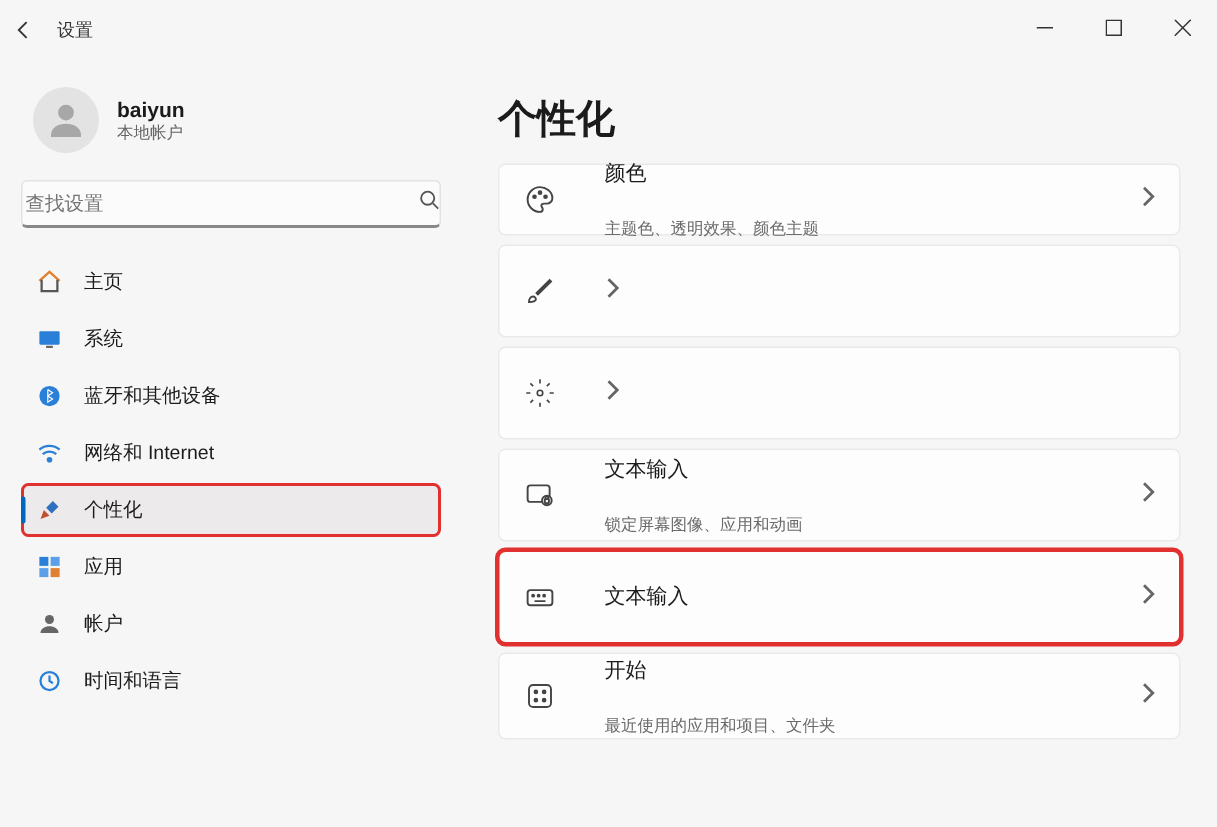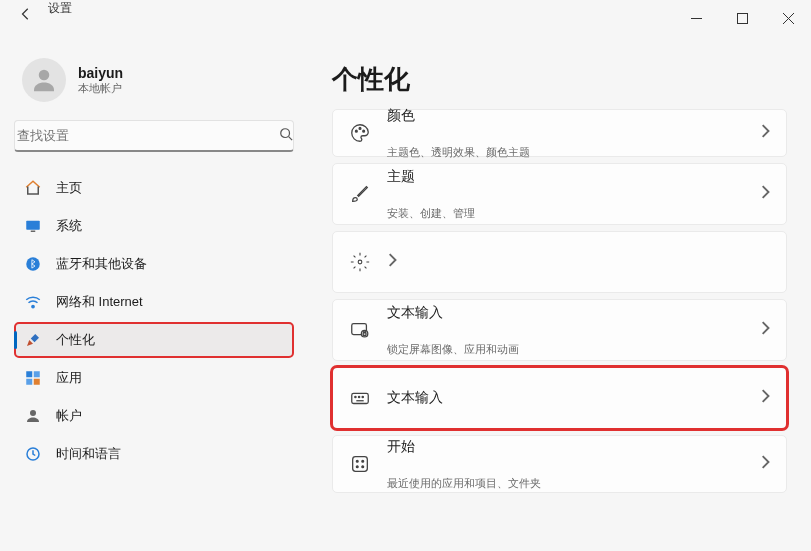--- a/index.html
+++ b/index.html
@@ -9,22 +9,22 @@
     background: #f6f6f6;
     color: #1b1b1b;
     width: 811px;
     height: 551px;
     overflow: hidden;
     position: relative;
   }
   .titlebar {
     height: 40px;
     display: flex;
-    align-items: flex-start;
-    padding-left: 12px;
+    align-items: center;
+    padding-left: 2px;
   }
   .back-arrow {
     width: 28px; height: 28px;
     display: flex; align-items: center; justify-content: center;
     border-radius: 4px;
     cursor: pointer;
   }
   .app-title {
     margin-left: 8px;
     font-size: 12px;
@@ -132,21 +132,21 @@
   .card-list { display: flex; flex-direction: column; gap: 6px; }
   .card {
     background: #fdfdfd;
     border: 1px solid #eaeaea;
     border-radius: 5px;
     height: 62px;
     display: flex;
     align-items: center;
     padding: 0 16px 0 14px;
     cursor: pointer;
-    gap: 14px;
+    gap: 30px;
   }
   .card.first-cut { height: 48px; }
   .card.last-cut { height: 58px; margin-bottom: -20px; }
   .card.highlight {
     outline: 3px solid #e03030;
     outline-offset: -1px;
   }
   .card-icon {
     width: 26px; height: 26px;
     display: flex; align-items: center; justify-content: center;
@@ -319,24 +319,20 @@
         </span>
       </div>
 
       <div class="card">
         <span class="card-icon">
           <svg viewBox="0 0 24 24" fill="none" stroke="#444" stroke-width="1.4">
               <path d="M4 20c0-2 1-4 3-4 1 0 2 1 2 2 0 2-3 2-5 2z"></path>
               <path d="M9 14L19 4l1 1-10 10"></path>
             </svg>
         </span>
-        <div class="card-texts">
-          <div class="card-title">主题</div>
-          <div class="card-sub">安装、创建、管理</div>
-        </div>
         <span class="chevron">
           <svg width="10" height="14" viewBox="0 0 8 12" fill="none" stroke="#666" stroke-width="1.6">
               <path d="M2 1l5 5-5 5"></path>
             </svg>
         </span>
       </div>
 
       <div class="card">
         <span class="card-icon">
           <svg viewBox="0 0 24 24" fill="none" stroke="#444" stroke-width="1.2">

